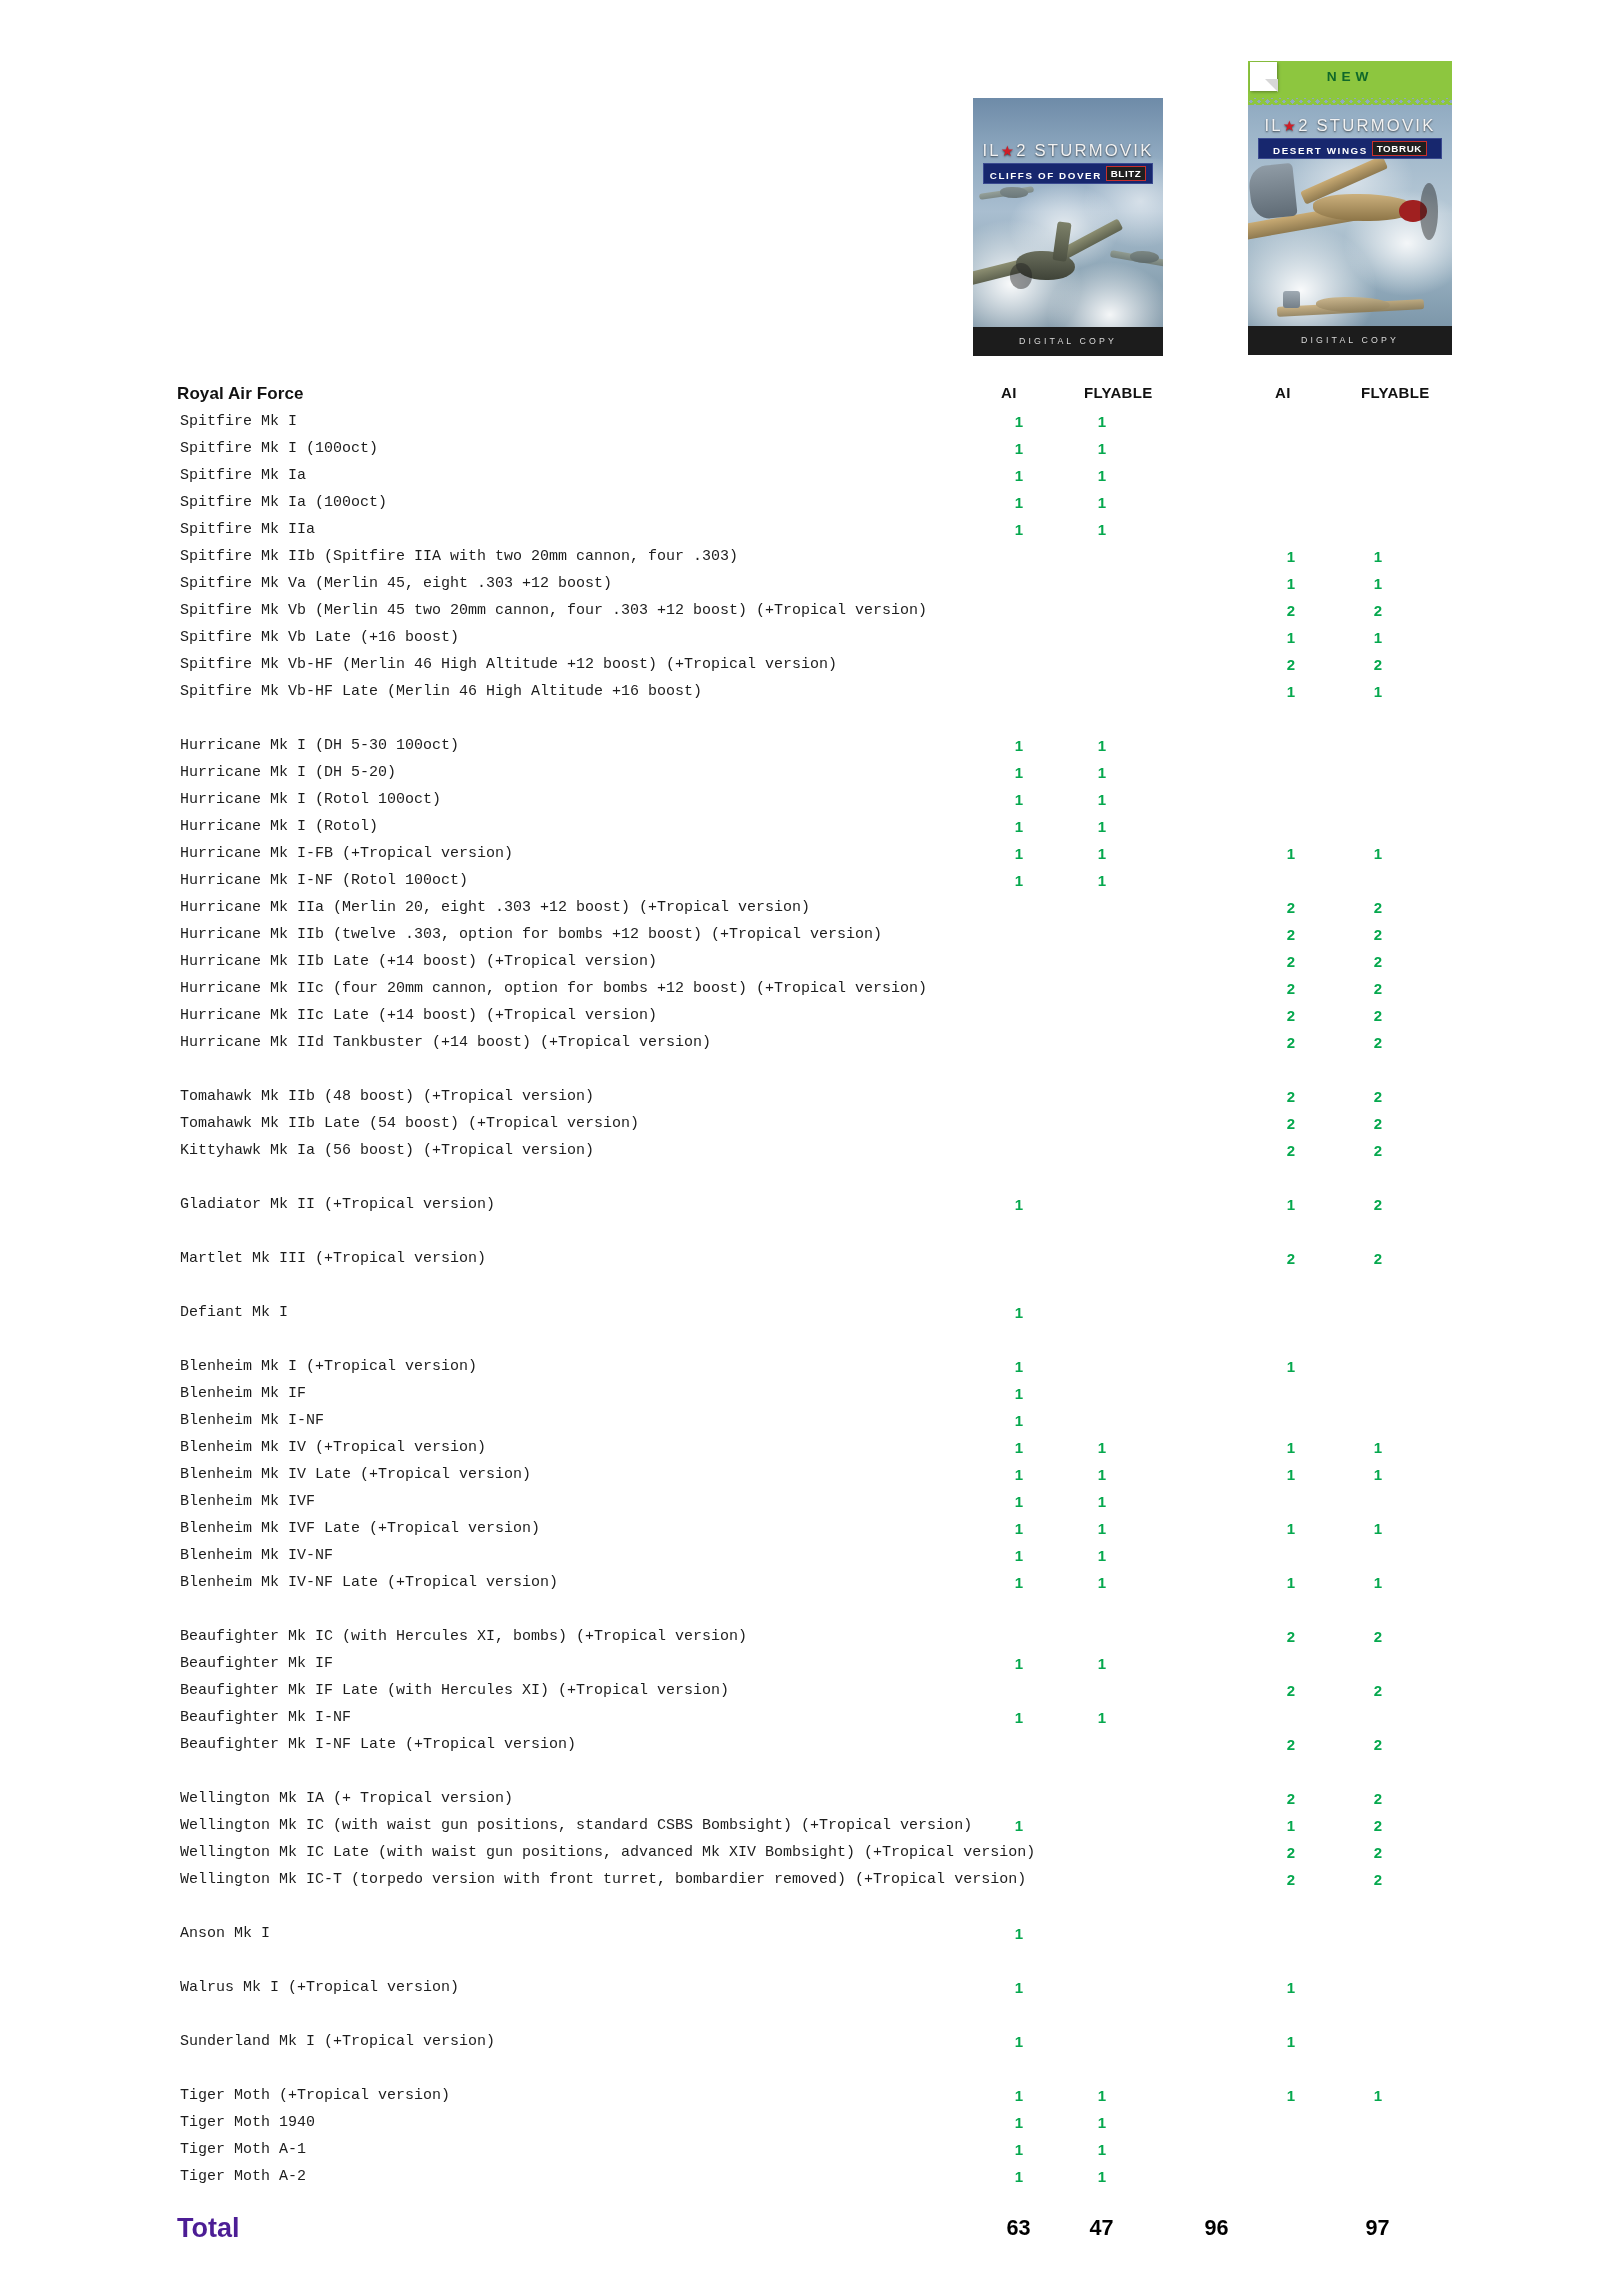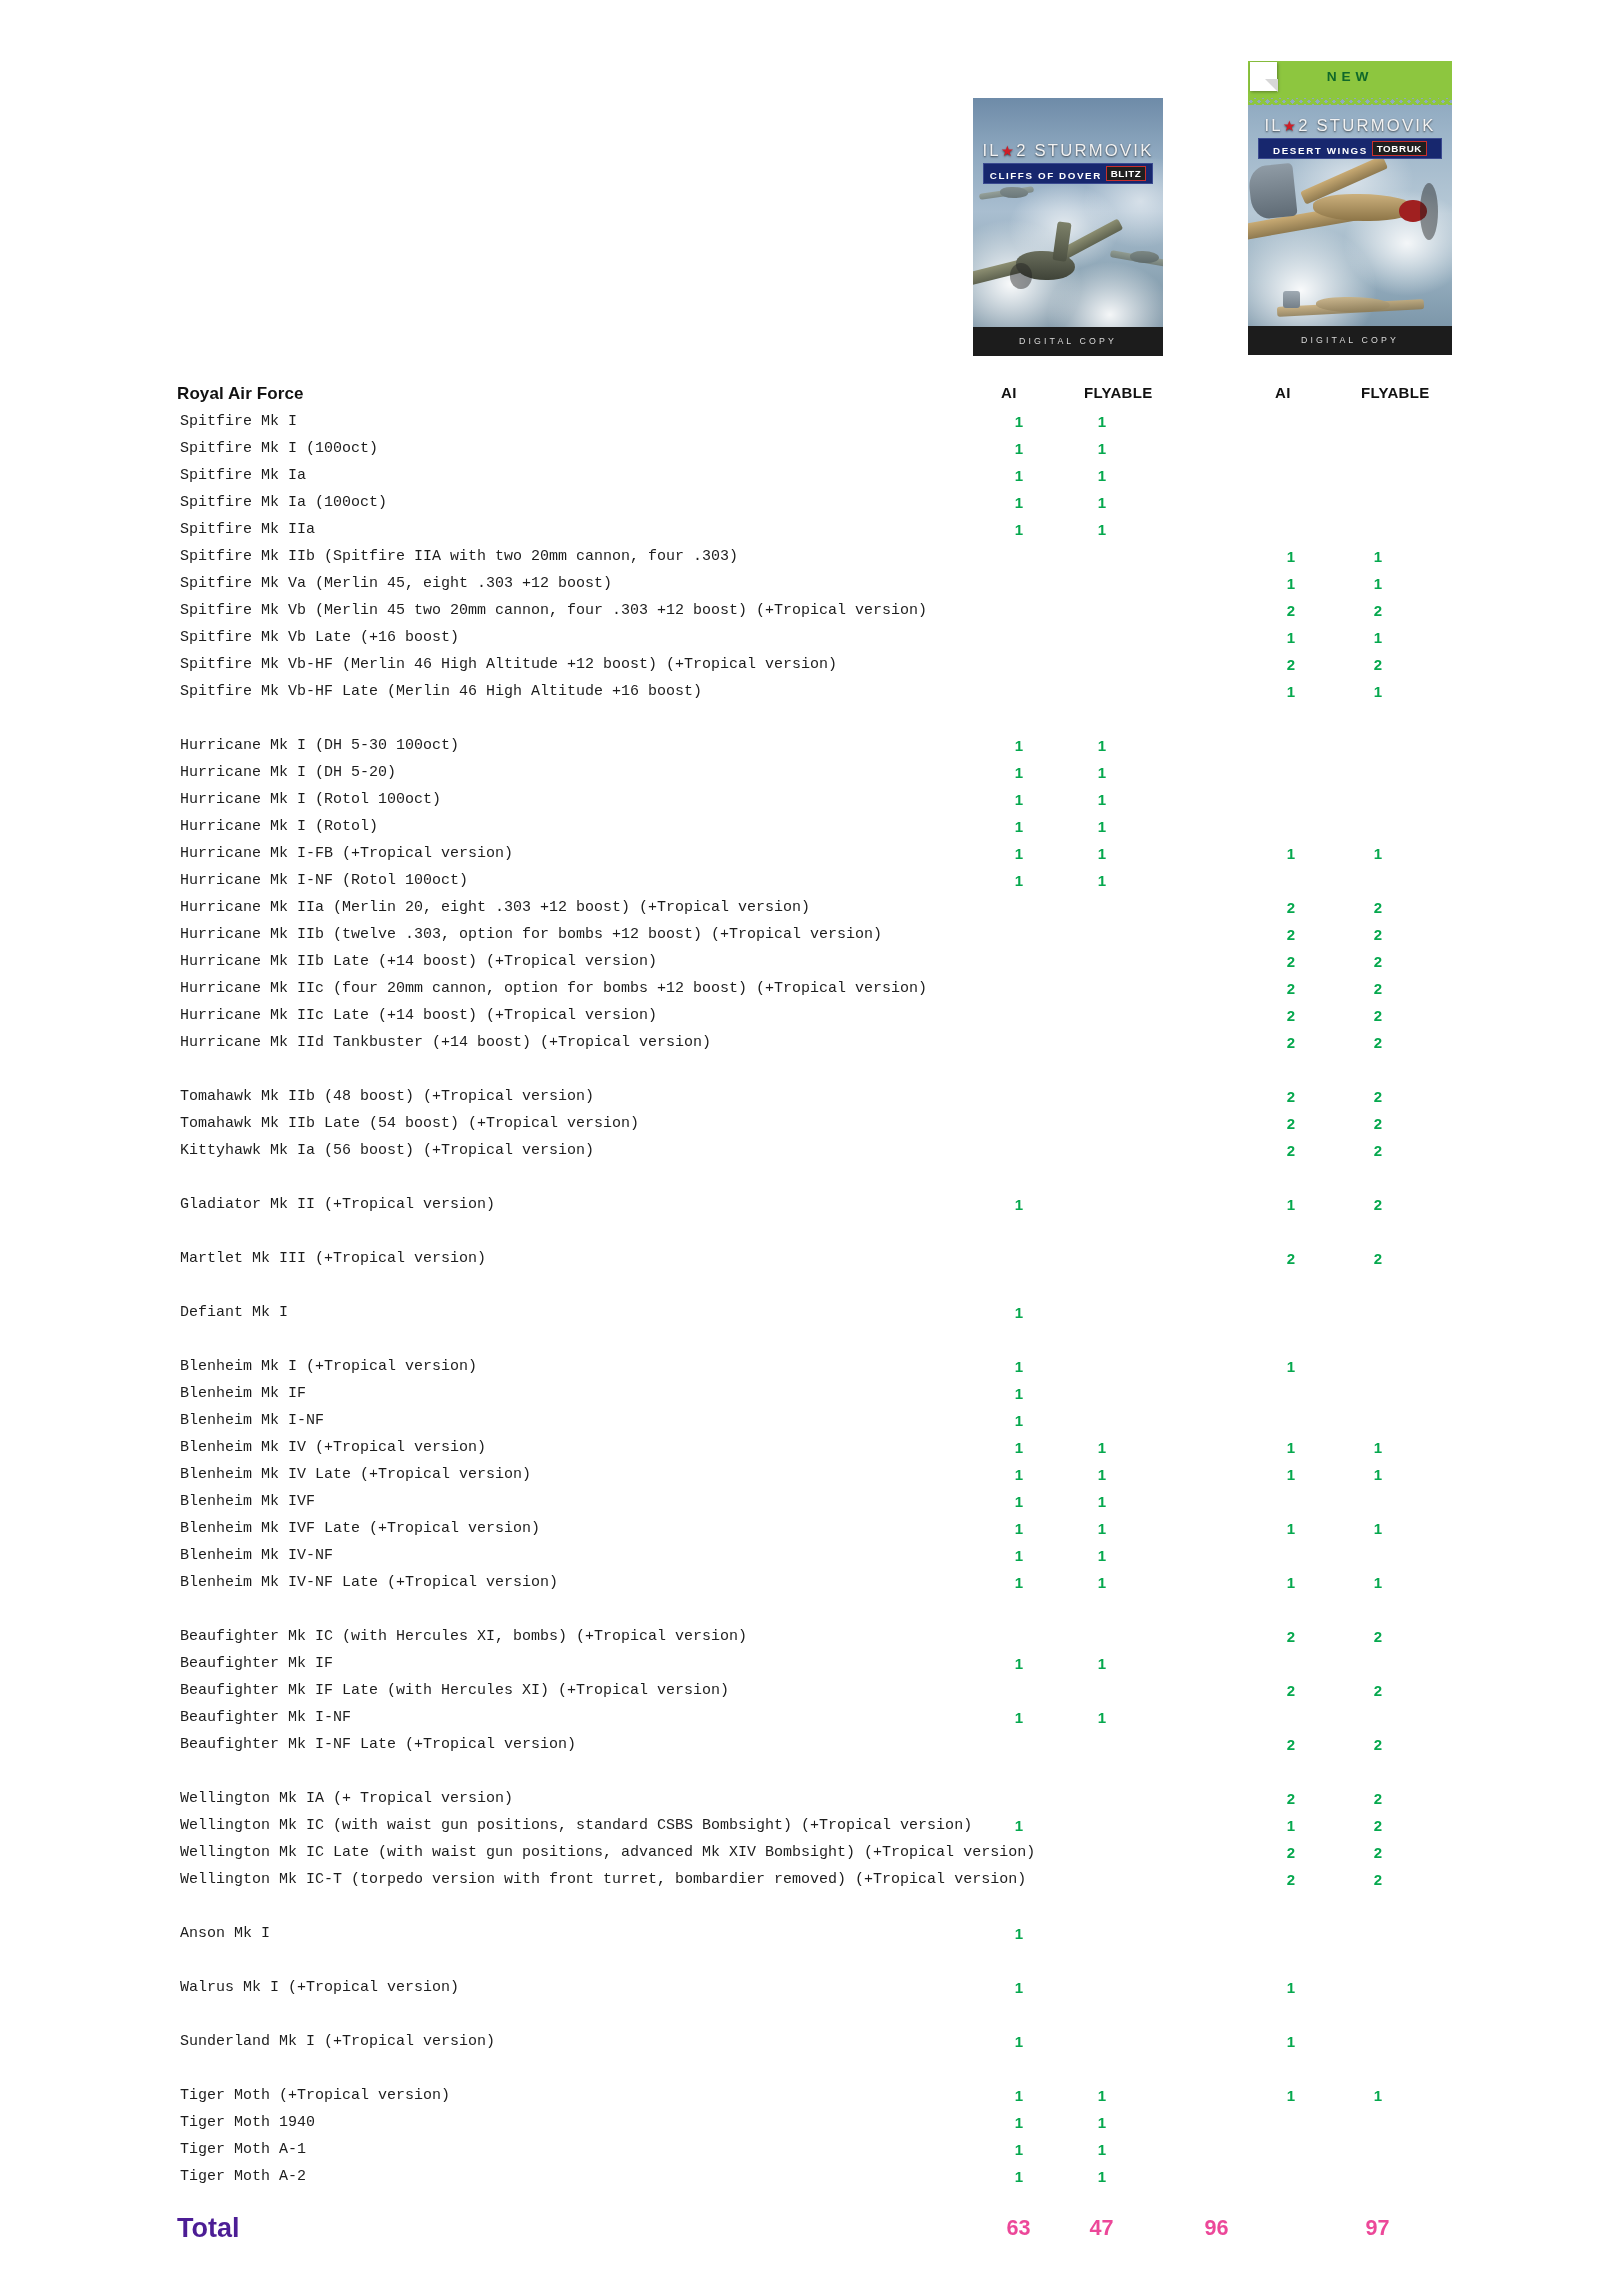--- a/index.html
+++ b/index.html
@@ -90,21 +90,21 @@
     white-space:nowrap;line-height:20.6px;font-family:Liberation Mono, monospace;}
   .row .v{position:absolute;top:0;font-size:15px;font-weight:bold;color:#06a84e;
     line-height:20.6px;text-align:center;width:21.6px;}
   .v.c1{left:1008px;}
   .v.c2{left:1091px;}
   .v.c3{left:1280px;}
   .v.c4{left:1367px;}
 
   .totalrow{position:absolute;left:0;top:2213px;width:1620px;height:39px;}
   .totalrow .tlabel{position:absolute;left:177px;top:0;font-size:27px;font-weight:bold;color:#4c1d95;}
-  .totalrow .tv{position:absolute;top:2px;font-size:21.6px;font-weight:bold;color:#ec4899;
+  .totalrow .tv{position:absolute;top:2px;font-size:21.6px;font-weight:bold;color:#000000;
     text-align:center;width:33px;}
   .tv.t1{left:1002px;}
   .tv.t2{left:1085px;}
   .tv.t3{left:1200px;}
   .tv.t4{left:1361px;}
 </style>
 </head>
 <body>
 
 <div class="boxart-row">

